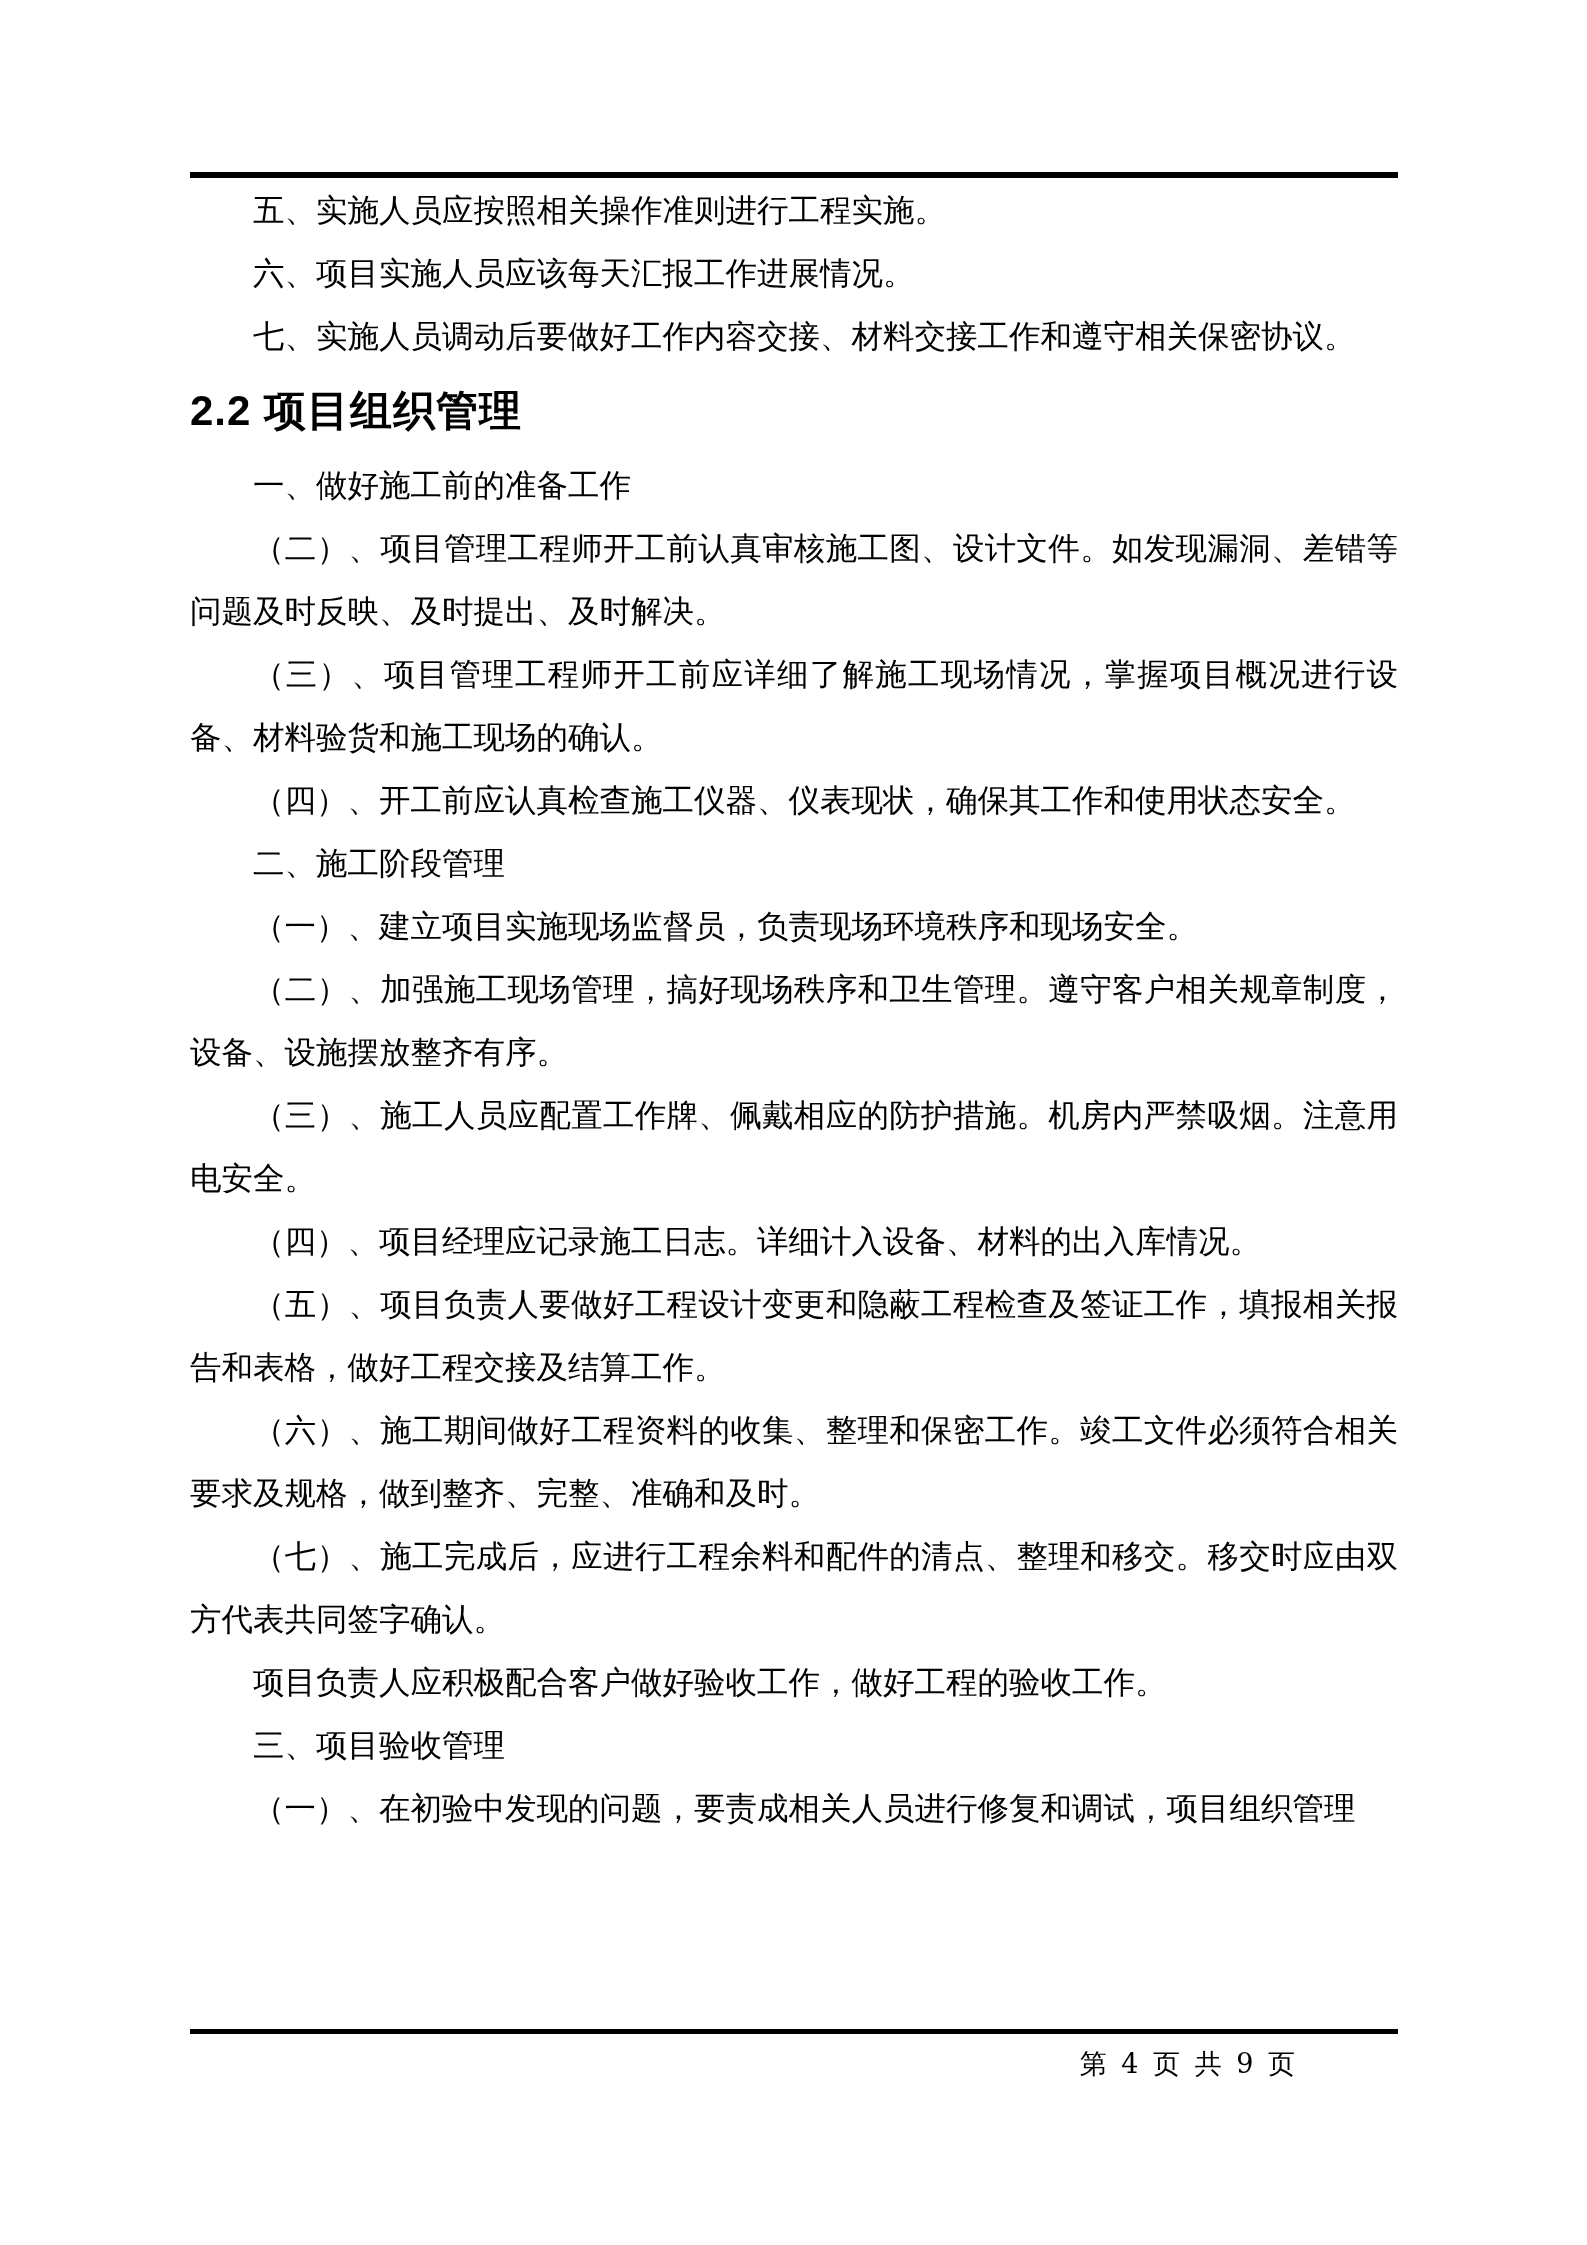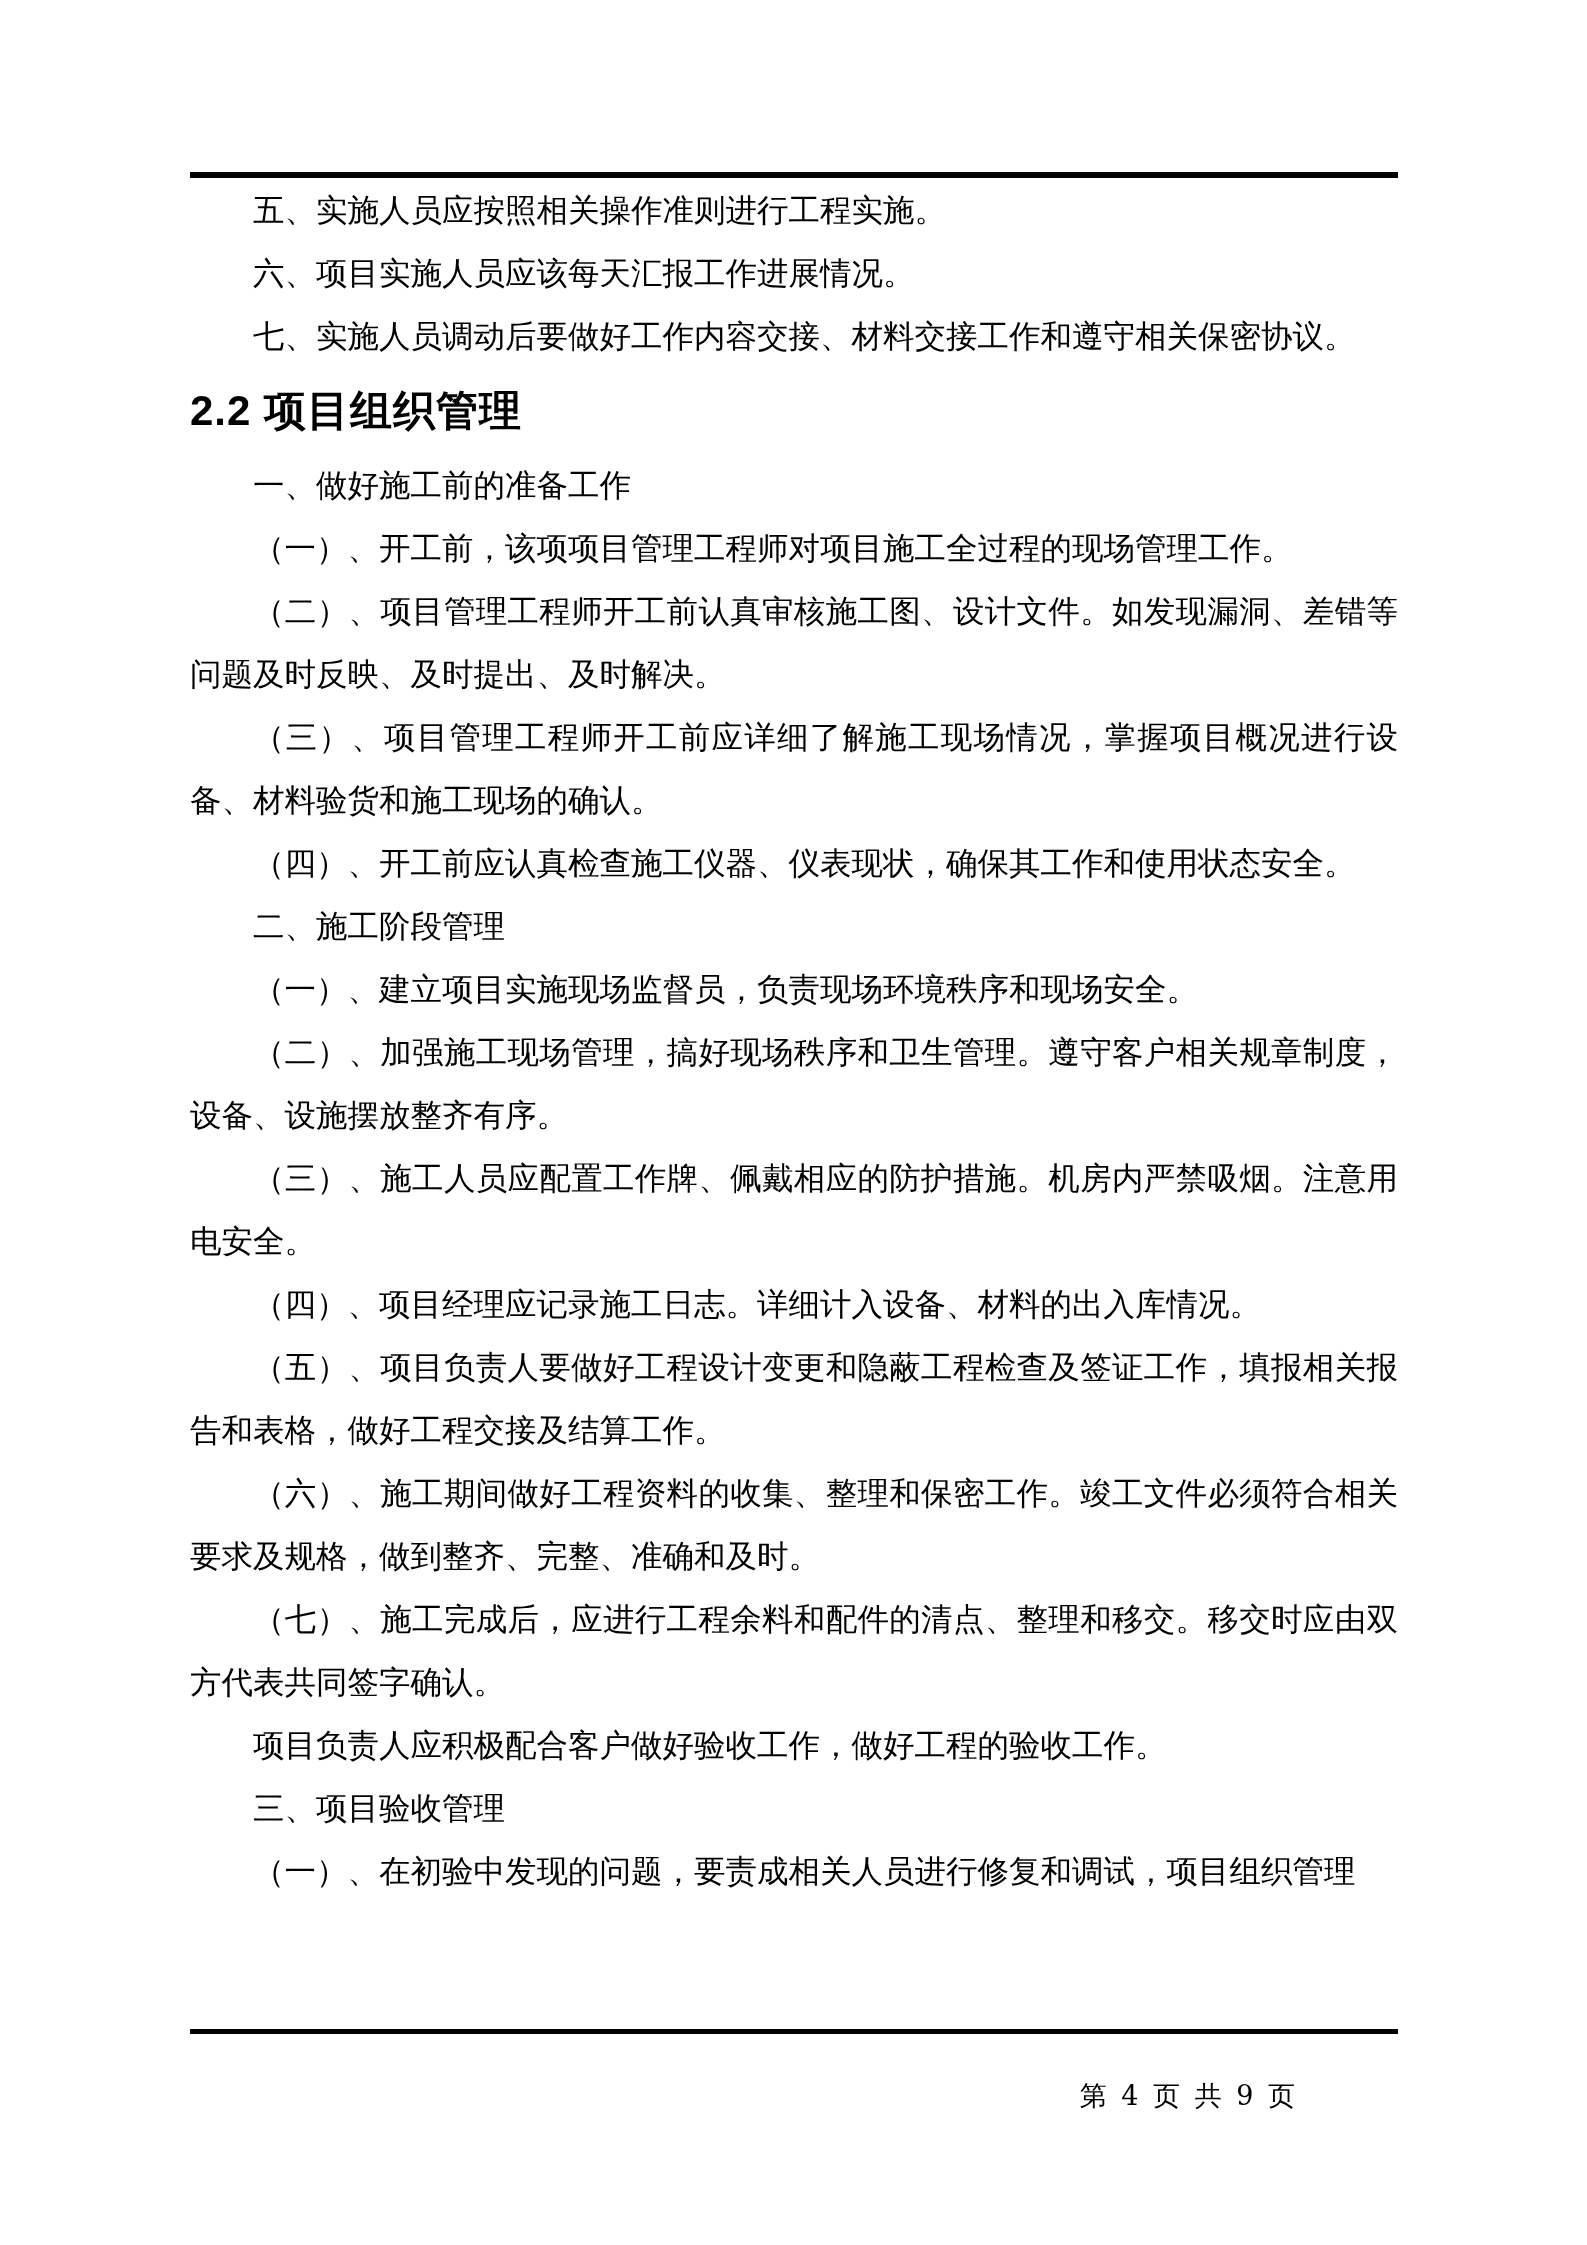--- a/index.html
+++ b/index.html
@@ -60,37 +60,35 @@
     top: 2044px;
     width: 1208px;
     box-sizing: border-box;
     padding-right: 100px;
     text-align: right;
     font-size: 27px;
     line-height: 40px;
     letter-spacing: 3px;
     font-family: "DejaVu Serif", "Liberation Serif", serif;
     color: #000000;
-    margin-top: 32px;
   }
 </style>
 </head>
 <body>
 
 <div class="page">
 
   <div class="rule rule-top"></div>
 
   <div class="content">
     <p class="para">五、实施人员应按照相关操作准则进行工程实施。</p>
     <p class="para">六、项目实施人员应该每天汇报工作进展情况。</p>
     <p class="para">七、实施人员调动后要做好工作内容交接、材料交接工作和遵守相关保密协议。</p>
     <h2 class="section-heading">2.2 项目组织管理</h2>
     <p class="para">一、做好施工前的准备工作</p>
-    <p class="para">（一）、开工前，该项项目管理工程师对项目施工全过程的现场管理工作。</p>
     <p class="para">（二）、项目管理工程师开工前认真审核施工图、设计文件。如发现漏洞、差错等问题及时反映、及时提出、及时解决。</p>
     <p class="para">（三）、项目管理工程师开工前应详细了解施工现场情况，掌握项目概况进行设备、材料验货和施工现场的确认。</p>
     <p class="para">（四）、开工前应认真检查施工仪器、仪表现状，确保其工作和使用状态安全。</p>
     <p class="para">二、施工阶段管理</p>
     <p class="para">（一）、建立项目实施现场监督员，负责现场环境秩序和现场安全。</p>
     <p class="para">（二）、加强施工现场管理，搞好现场秩序和卫生管理。遵守客户相关规章制度，设备、设施摆放整齐有序。</p>
     <p class="para">（三）、施工人员应配置工作牌、佩戴相应的防护措施。机房内严禁吸烟。注意用电安全。</p>
     <p class="para">（四）、项目经理应记录施工日志。详细计入设备、材料的出入库情况。</p>
     <p class="para">（五）、项目负责人要做好工程设计变更和隐蔽工程检查及签证工作，填报相关报告和表格，做好工程交接及结算工作。</p>
     <p class="para">（六）、施工期间做好工程资料的收集、整理和保密工作。竣工文件必须符合相关要求及规格，做到整齐、完整、准确和及时。</p>

